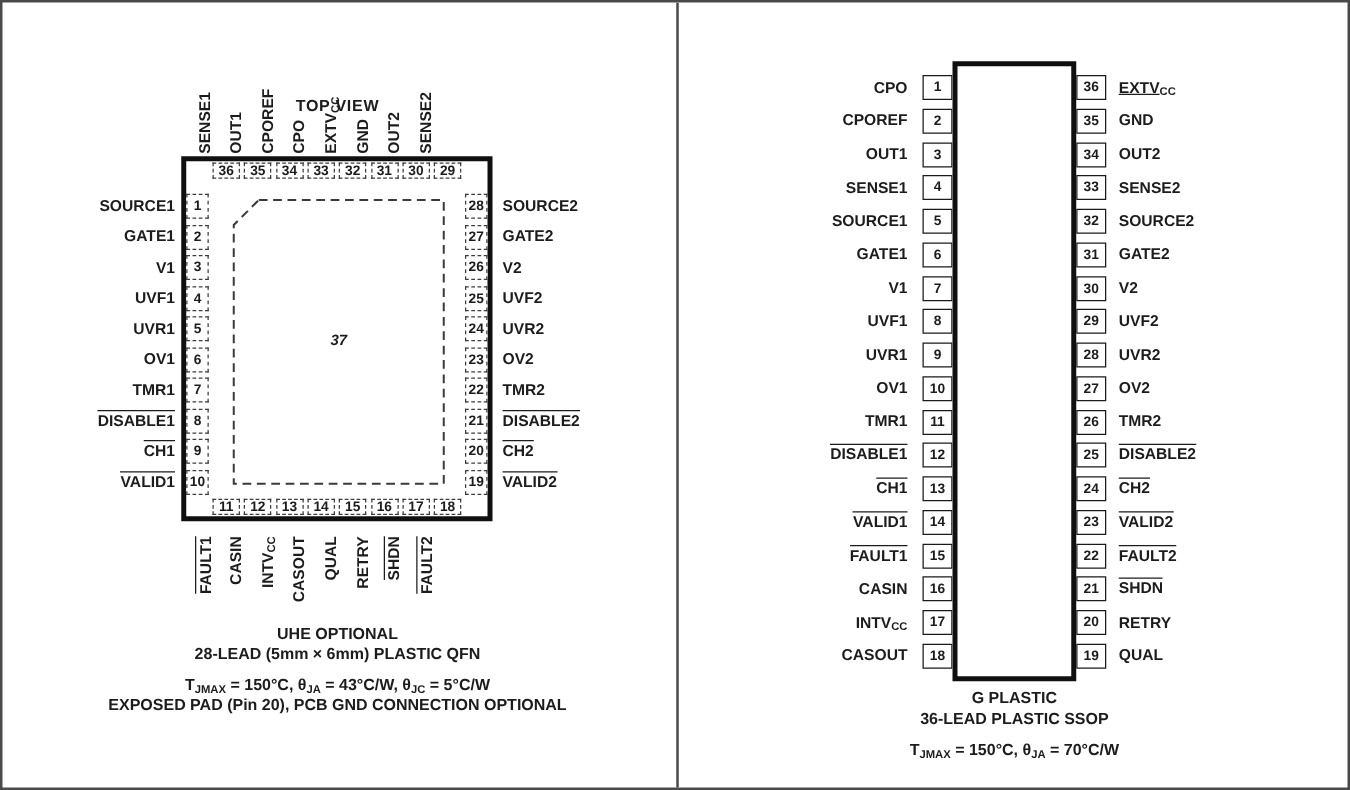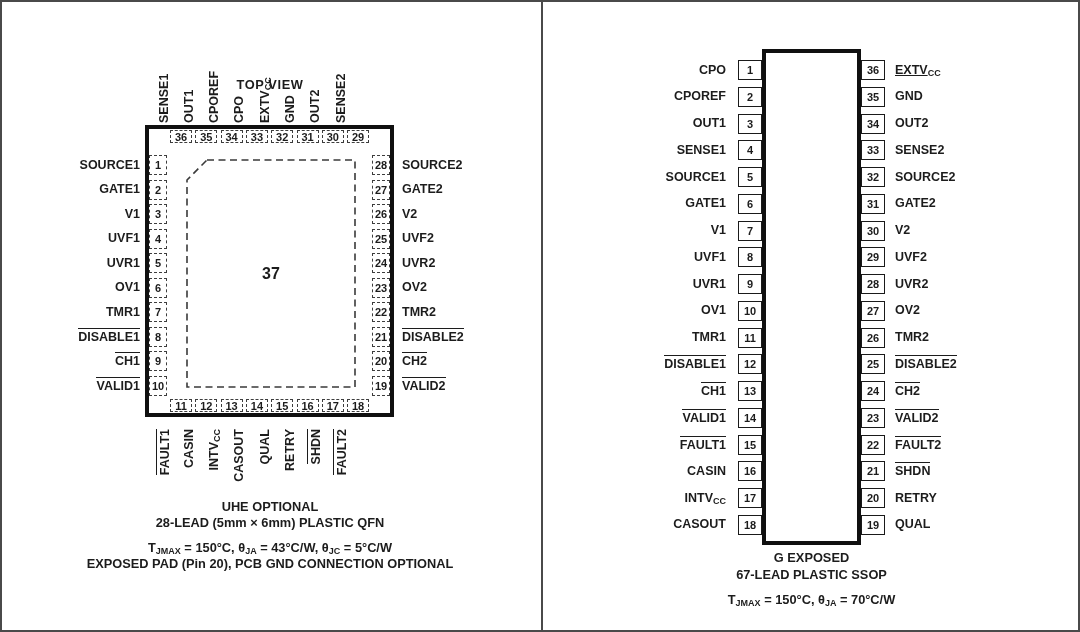--- a/index.html
+++ b/index.html
@@ -5,21 +5,21 @@
   html,body{margin:0;padding:0;background:#e8e8e8;}
   .page{
     position:relative;width:1080px;height:632px;background:#ffffff;
     border:2px solid #4a4a4a;box-sizing:border-box;overflow:hidden;
     font-family:"Liberation Sans",sans-serif;color:#1c1c1c;font-weight:700;
   }
   .divider{position:absolute;left:539px;top:0;width:2px;height:632px;background:#4a4a4a;}
   .topview{position:absolute;font-size:13px;letter-spacing:.6px;text-align:center;margin-top:33px;}
   .pkg{position:absolute;border:4px solid #101010;box-sizing:border-box;background:#fff;}
   .padsvg{position:absolute;}
-  .padnum{position:absolute;font-size:16px;text-align:center;}
+  .padnum{position:absolute;font-size:12px;text-align:center;font-style:italic;}
   .pbox{position:absolute;border:1.5px dashed #3d3d3d;box-sizing:border-box;
         font-size:11px;text-align:center;display:flex;align-items:center;justify-content:center;background:#fff;}
   .sbox{position:absolute;border:1.5px solid #1a1a1a;box-sizing:border-box;width:24px;height:20px;
         font-size:11px;display:flex;align-items:center;justify-content:center;background:#fff;}
   .hlabel{position:absolute;height:17px;line-height:17px;font-size:12.5px;white-space:nowrap;}
   .lright{text-align:right;}
   .lleft{text-align:left;}
   .vlabel{position:absolute;width:120px;height:17px;line-height:17px;font-size:12.5px;
           transform:rotate(-90deg);transform-origin:left bottom;white-space:nowrap;}
   .vtop{text-align:left;}
@@ -199,17 +199,17 @@
         <div class="sbox" style="left: 859px; top: 432.5px;">22</div>
         <div class="hlabel lleft" style="left: 893px; width: 132px; top: 434px;"><span class="ovl">FAULT2</span></div>
         <div class="sbox" style="left: 859px; top: 459.25px;">21</div>
         <div class="hlabel lleft" style="left: 893px; width: 132px; top: 460.75px;"><span class="ovl">SHDN</span></div>
         <div class="sbox" style="left: 859px; top: 486px;">20</div>
         <div class="hlabel lleft" style="left: 893px; width: 132px; top: 487.5px;">RETRY</div>
         <div class="sbox" style="left: 859px; top: 512.75px;">19</div>
         <div class="hlabel lleft" style="left: 893px; width: 132px; top: 514.25px;">QUAL</div>
       </div>
 
-    <div class="cap cap-r" style="top:548px">G EXPOSED</div>
-    <div class="cap cap-r" style="top:565px">67-LEAD PLASTIC SSOP</div>
+    <div class="cap cap-r" style="top:548px">G PLASTIC</div>
+    <div class="cap cap-r" style="top:565px">36-LEAD PLASTIC SSOP</div>
     <div class="cap cap-r" style="top:590px">T<sub>JMAX</sub> = 150°C, θ<sub>JA</sub> = 70°C/W</div>
   </section>
 </div>
 
 </body></html>

